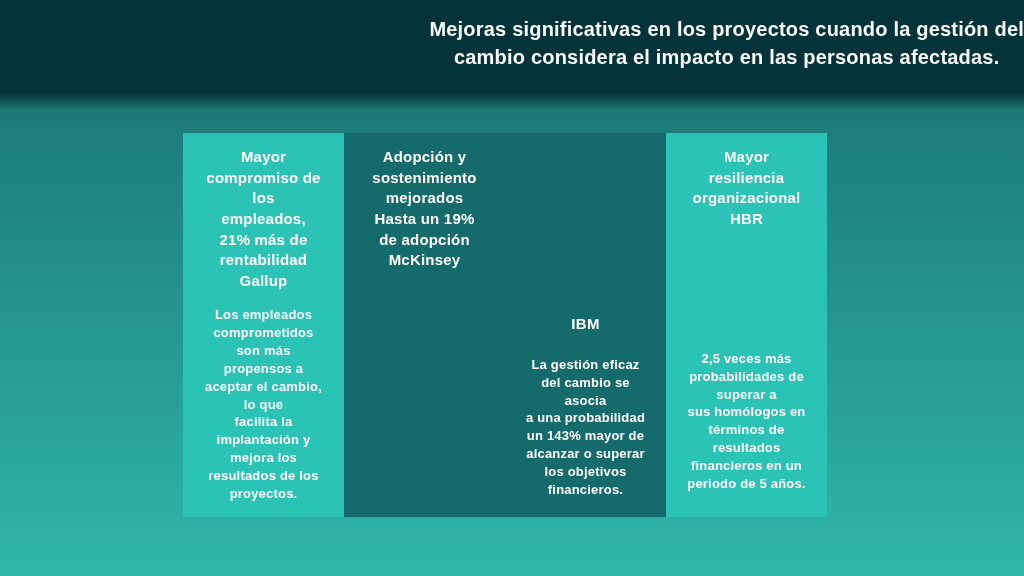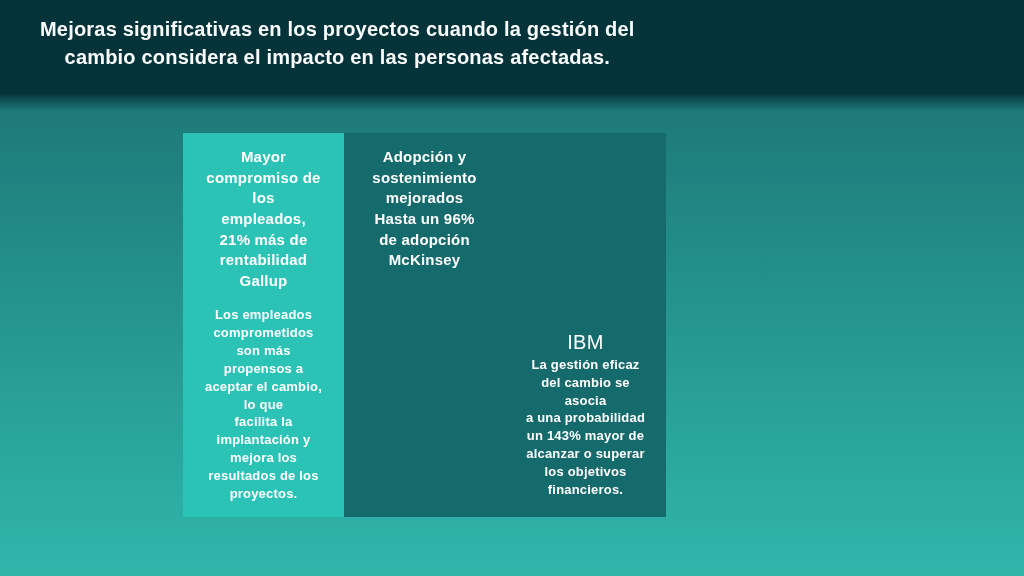--- a/index.html
+++ b/index.html
@@ -22,25 +22,24 @@
       #05333a 16.1%,
       #1e7a79 19.3%,
       #2aa89f 80%,
       #31b6ac 100%);
   }
   .slide-header {
     position: absolute;
     top: 0; left: 0; right: 0;
     height: 93px;
     display: flex;
-    justify-content: flex-start;
+    justify-content: flex-end;
     align-items: flex-start;
     padding-top: 15px;
     box-sizing: border-box;
-    padding-left: 40px;
   }
   .slide-title {
     margin: 0;
     max-width: 760px;
     font-size: 20px;
     font-weight: 700;
     line-height: 1.4;
     letter-spacing: 0.2px;
     text-align: center;
     white-space: pre-line;
@@ -76,26 +75,26 @@
   }
   .card-body {
     margin: 14px 0 0 0;
     font-size: 13px;
     font-weight: 700;
     line-height: 1.38;
     letter-spacing: 0.2px;
     white-space: pre-line;
   }
   .card-source {
-    margin: auto 0 0 0;
-    font-size: 20px;
-    font-weight: 400;
+    margin: auto 0 8px 0;
+    font-size: 15px;
+    font-weight: 700;
     letter-spacing: 0.3px;
   }
-  .card-source + .card-body { margin-top: 2px; padding-bottom: 4px; }
+  .card-source + .card-body { margin-top: 16px; padding-bottom: 4px; }
   .card-body.push { margin-top: auto; padding-bottom: 10px; }
 </style>
 </head>
 <body>
 
 <div class="slide">
 
   <header class="slide-header">
     <h1 class="slide-title">Mejoras significativas en los proyectos cuando la gestión del
 cambio considera el impacto en las personas afectadas.</h1>
@@ -110,27 +109,34 @@
 Gallup</h2>
       <p class="card-body">Los empleados comprometidos son más
 propensos a aceptar el cambio, lo que
 facilita la implantación y mejora los
 resultados de los proyectos.</p>
     </section>
 
     <section class="card dark">
       <h2 class="card-heading">Adopción y sostenimiento
 mejorados
-Hasta un 96% de adopción
+Hasta un 19% de adopción
 McKinsey</h2>
     </section>
 
     <section class="card dark">
       <div class="card-source">IBM</div>
       <p class="card-body">La gestión eficaz del cambio se asocia
 a una probabilidad un 143% mayor de
 alcanzar o superar los objetivos
 financieros.</p>
     </section>
 
+    <section class="card light">
+      <h2 class="card-heading">Mayor resiliencia organizacional
+HBR</h2>
+      <p class="card-body push">2,5 veces más probabilidades de superar a
+sus homólogos en términos de resultados
+financieros en un periodo de 5 años.</p>
+    </section>
 
   </main>
 </div>
 
 </body></html>

